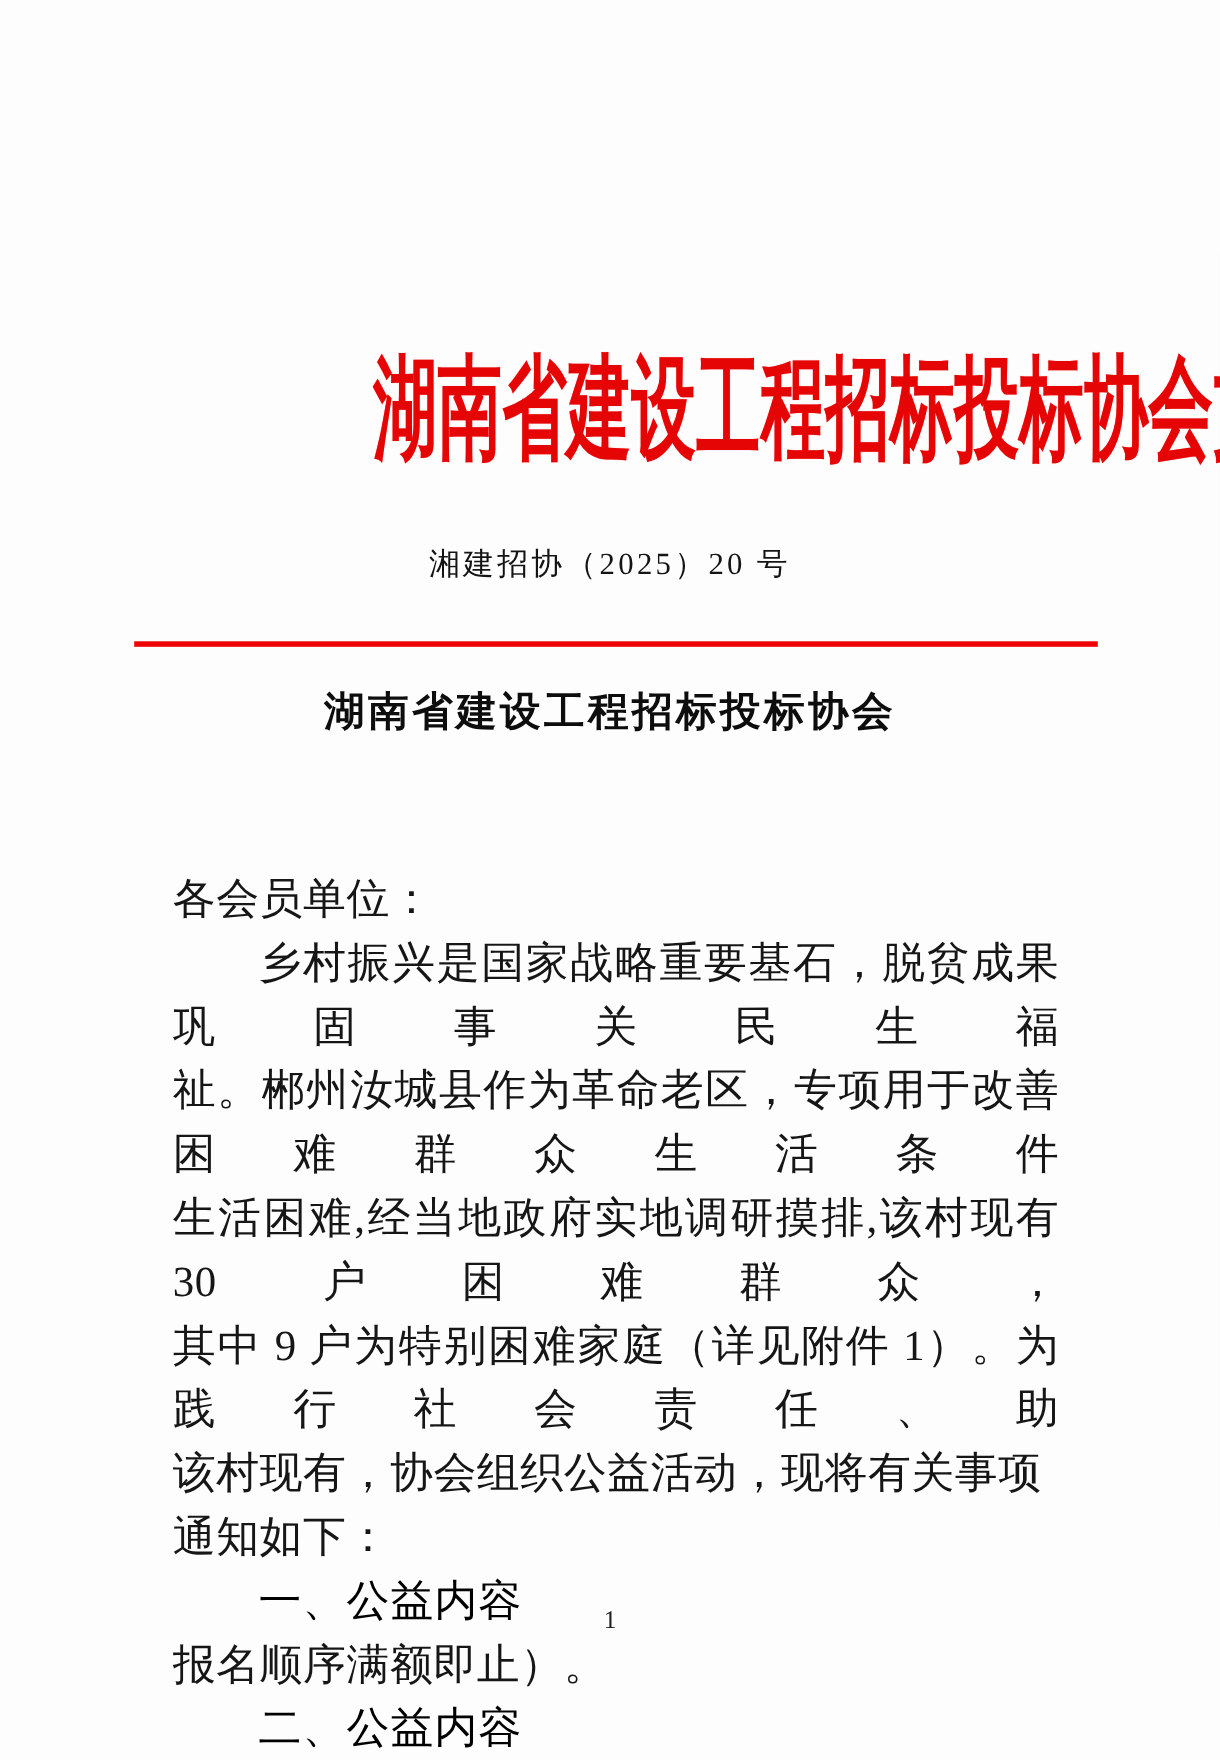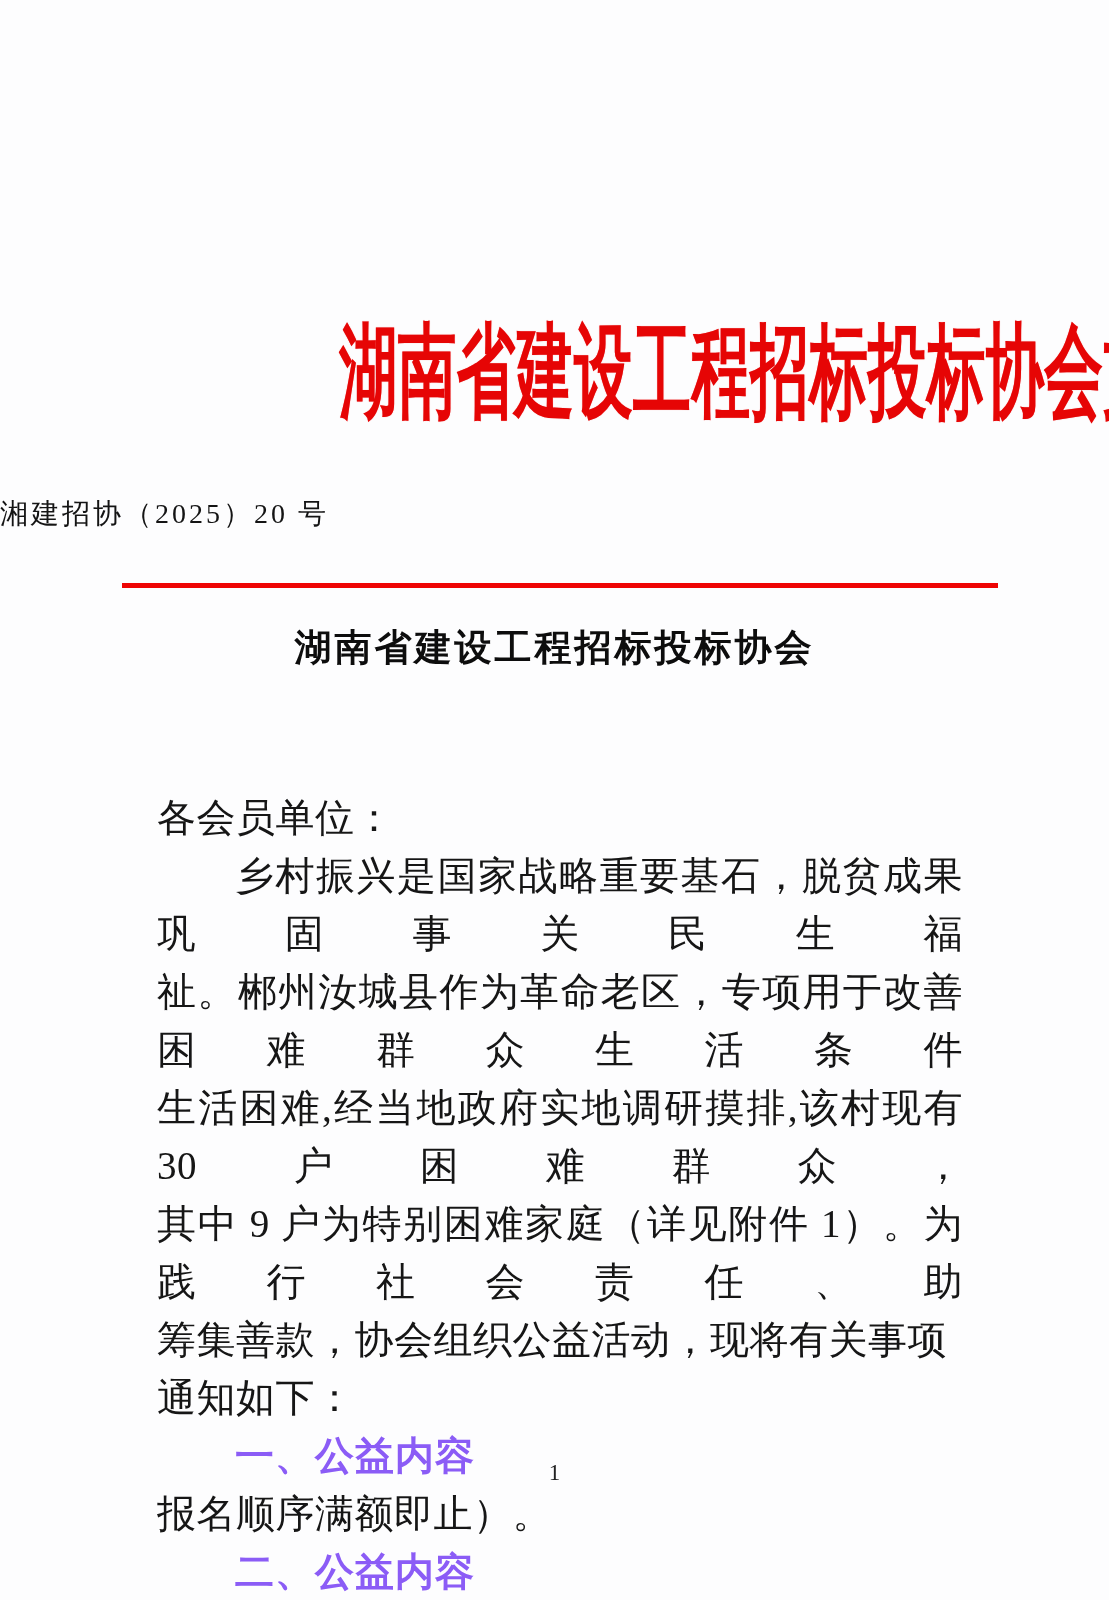--- a/index.html
+++ b/index.html
@@ -37,20 +37,21 @@
     transform-origin: 50% 50%;
     letter-spacing: 1px;
     text-shadow: 0 0 1px rgba(230, 5, 5, 0.6);
   }
   
   .doc-number {
     position: absolute;
     top: 494px;
     left: 0;
     width: 100%;
+    text-align: center;
     font-size: 28px;
     line-height: 40px;
     letter-spacing: 3px;
     color: #141414;
   }
   
   .red-rule {
     position: absolute;
     left: 122px;
     top: 583px;
@@ -85,23 +86,23 @@
     min-height: 58px;
     letter-spacing: 0.5px;
   }
   .indent { text-indent: 2em; }
   .just {
     text-align: justify;
     text-align-last: justify;
   }
   .heading {
     font-family: "Liberation Sans", "DejaVu Sans", sans-serif;
-    font-weight: bold;
+    font-weight: normal;
     letter-spacing: 1px;
-    color: #8b5cf6;
+    color: #000000;
   }
   .page-number {
     position: absolute;
     top: 1458px;
     left: 0;
     width: 100%;
     text-align: center;
     font-size: 23px;
     line-height: 30px;
     color: #222;
@@ -123,21 +124,21 @@
   <div class="notice-title">
     <div>湖南省建设工程招标投标协会</div>
   </div>
 
   <div class="body-block">
     <div class="line">各会员单位：</div>
     <div class="line indent just">乡村振兴是国家战略重要基石，脱贫成果巩固事关民生福</div>
     <div class="line just">祉。郴州汝城县作为革命老区，专项用于改善困难群众生活条件</div>
     <div class="line just">生活困难,经当地政府实地调研摸排,该村现有 30 户困难群众，</div>
     <div class="line just">其中 9 户为特别困难家庭（详见附件 1）。为践行社会责任、助</div>
-    <div class="line">筹集善款，协会组织公益活动，现将有关事项通知如下：</div>
+    <div class="line">该村现有，协会组织公益活动，现将有关事项通知如下：</div>
     <div class="line indent heading">一、公益内容</div>
     <div class="line">报名顺序满额即止）。</div>
     <div class="line indent heading">二、公益内容</div>
     <div class="line indent">活动时间：2025 年 12 月 5 日上午</div>
   </div>
 
   <div class="page-number">1</div>
 
 </div>
 

